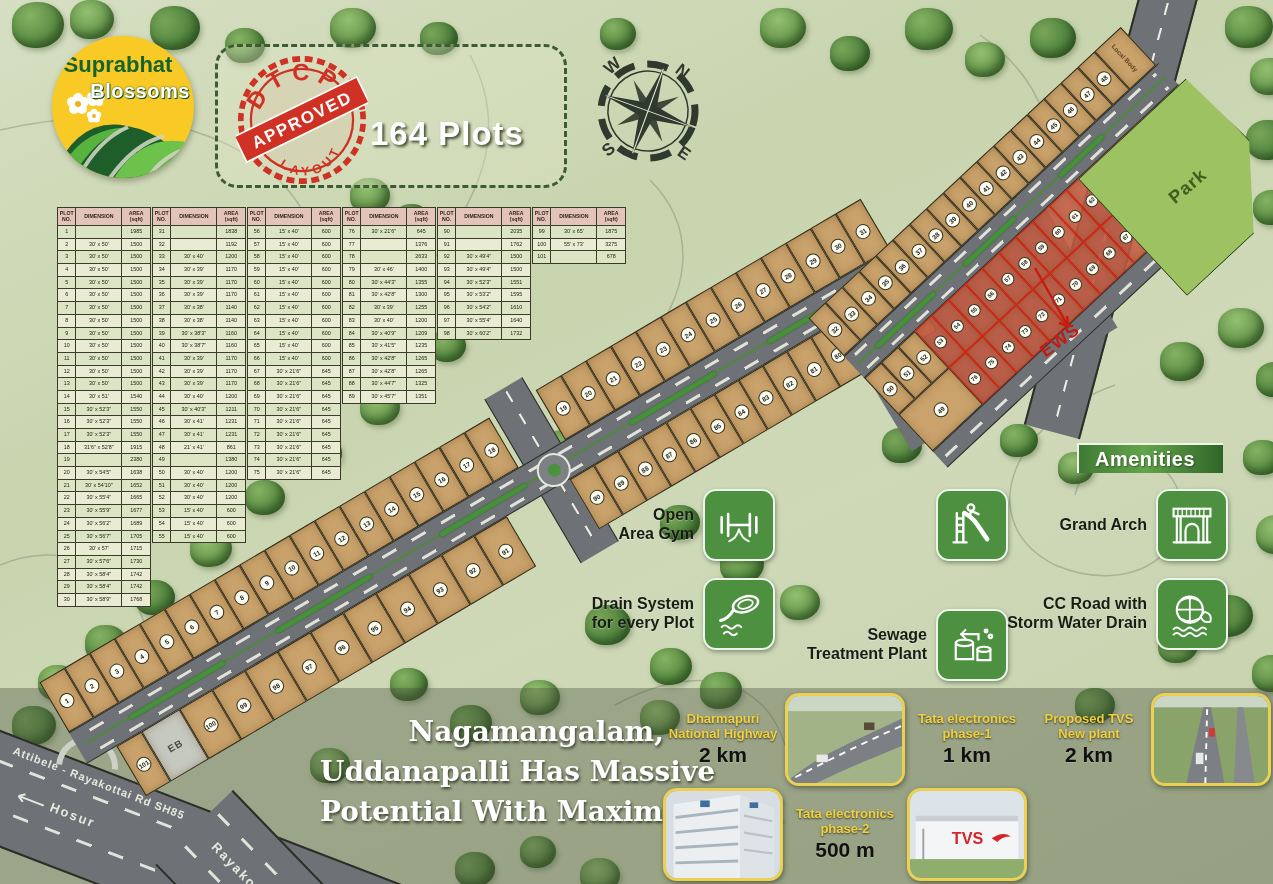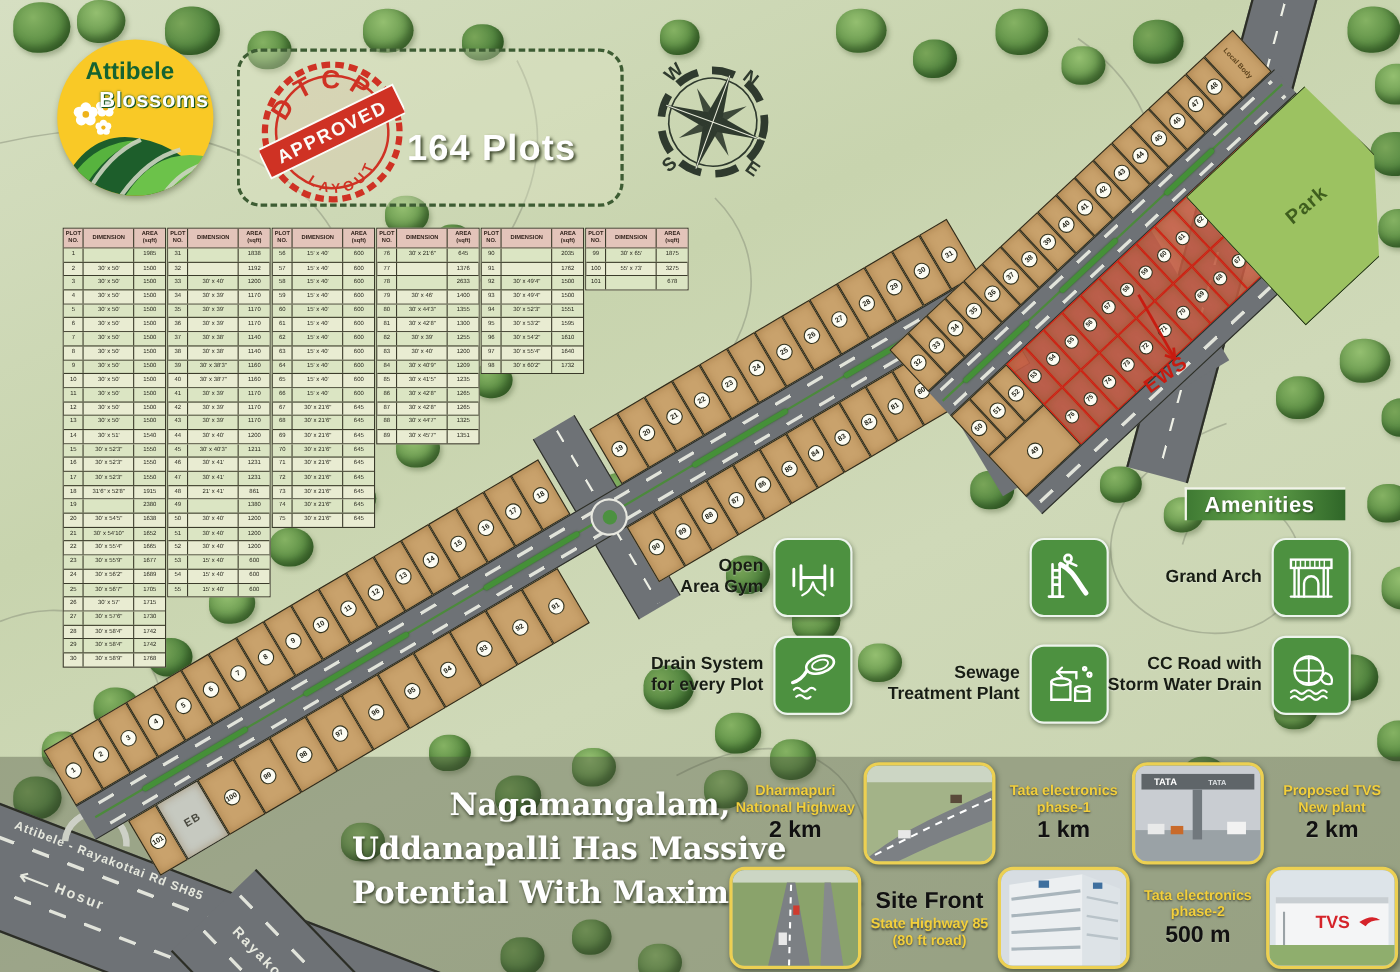--- a/index.html
+++ b/index.html
@@ -1171,21 +1171,21 @@
         <g transform="translate(30,28) scale(.65)">
             <circle r="5" cx="0" cy="-6" fill="#fff"></circle>
             <circle r="5" cx="6" cy="-2" fill="#fff"></circle>
             <circle r="5" cx="4" cy="5" fill="#fff"></circle>
             <circle r="5" cx="-4" cy="5" fill="#fff"></circle>
             <circle r="5" cx="-6" cy="-2" fill="#fff"></circle>
             <circle r="3" fill="#eeb31b"></circle>
           </g>
       </g>
     </svg>
-    <div class="l1">Attibele</div>
+    <div class="l1">Suprabhat</div>
     <div class="l2">Blossoms</div>
   </div>
 
   <div class="abs" id="header-box">
     <div class="plots">164 Plots</div>
   </div>
   <svg class="abs" id="stamp" viewBox="0 0 120 120">
     <circle cx="60" cy="60" r="54" fill="none" stroke="#cf2418" stroke-width="5" stroke-dasharray="7 4"></circle>
     <circle cx="60" cy="60" r="45" fill="rgba(210,40,25,0.06)" stroke="#cf2418" stroke-width="2"></circle>
     <defs>
@@ -1281,21 +1281,21 @@
           <svg viewBox="0 0 48 48" fill="none" stroke="#fff" stroke-width="2.2" stroke-linecap="round">
             <g transform="rotate(-18 30 15)">
               <ellipse cx="30" cy="15" rx="12" ry="7"></ellipse>
               <ellipse cx="30" cy="15" rx="7" ry="3.8" stroke-width="1.6"></ellipse>
             </g>
             <path d="M19 20 c-4 7 -8 9 -12 10" stroke-width="2.8"></path>
             <path d="M8 36 q3 -3 6 0 t6 0 t6 0 M10 42 q3 -3 6 0 t6 0" stroke-width="1.8"></path>
           </svg>
         </div>
       </div>
-      <div class="amenity" style="left: 742px; top: 586px; width: 266px;">
+      <div class="amenity" style="left: 742px; top: 609px; width: 266px;">
         <div class="alabel">
           <div class="aline">Sewage</div>
           <div class="aline">Treatment Plant</div>
         </div>
         <div class="aicon">
           <svg viewBox="0 0 48 48" fill="none" stroke="#fff" stroke-width="2" stroke-linecap="round">
             <path d="M9 22 v15 h16 v-15"></path>
             <ellipse cx="17" cy="22" rx="8" ry="3"></ellipse>
             <path d="M29 28 v10 h12 v-10"></path>
             <ellipse cx="35" cy="28" rx="6" ry="2.4"></ellipse>
@@ -1346,57 +1346,37 @@
           <rect x="30" y="62" width="12" height="8" fill="#e8e8e8"></rect>
         </svg>
       </div>
       <div class="loc-info">
         <div class="loc-yellow">
           <div class="location-name-line">Tata electronics</div>
           <div class="location-name-line">phase-1</div>
         </div>
         <div class="loc-black">1 km</div>
       </div>
-      <div class="loc-photo">
-        <svg viewBox="0 0 120 92" preserveAspectRatio="none">
-          <rect width="120" height="92" fill="#c9cdd2"></rect>
-          <rect y="62" width="120" height="30" fill="#9aa2a6"></rect>
-          <rect x="6" y="8" width="108" height="15" fill="#5f6569"></rect>
-          <text x="18" y="19" font-family="Liberation Sans,sans-serif" font-size="9" font-weight="bold" fill="#fff">TATA</text>
-          <text x="70" y="19" font-family="Liberation Sans,sans-serif" font-size="7" font-weight="bold" fill="#dfe3e6">TATA</text>
-          <rect x="55" y="23" width="9" height="48" fill="#71787d"></rect>
-          <rect x="12" y="56" width="16" height="10" fill="#e9eaea"></rect>
-          <rect x="88" y="54" width="18" height="12" fill="#f2f2f2"></rect>
-          <rect x="34" y="58" width="12" height="8" fill="#c96a2a"></rect>
-        </svg>
-      </div>
       <div class="loc-info">
         <div class="loc-yellow">
           <div class="location-name-line">Proposed TVS</div>
           <div class="location-name-line">New plant</div>
         </div>
         <div class="loc-black">2 km</div>
       </div>
       <div class="loc-photo">
         <svg viewBox="0 0 120 92" preserveAspectRatio="none">
           <rect width="120" height="92" fill="#8aa36b"></rect>
           <rect width="120" height="12" fill="#ccd6c4"></rect>
           <path d="M34,92 L52,12 L60,12 L74,92 Z" fill="#7c8084"></path>
           <path d="M54,92 L56,12" stroke="#fff" stroke-width="2" stroke-dasharray="6 6" fill="none"></path>
           <path d="M84,92 L88,12 L94,12 L106,92 Z" fill="#868a8d"></path>
           <rect x="44" y="60" width="8" height="12" fill="#e8e8e8"></rect>
           <rect x="58" y="34" width="6" height="9" fill="#cf3b2e"></rect>
         </svg>
-      </div>
-      <div class="loc-info">
-        <div class="loc-black">Site Front</div>
-        <div class="loc-yellow">
-          <div class="location-name-line">State Highway 85</div>
-          <div class="location-name-line">(80 ft road)</div>
-        </div>
       </div>
       <div class="loc-photo">
         <svg viewBox="0 0 120 92" preserveAspectRatio="none">
           <rect width="120" height="92" fill="#d7dde2"></rect>
           <path d="M8,14 L78,4 L78,92 L8,92 Z" fill="#eceff1"></path>
           <path d="M78,4 L114,18 L114,92 L78,92 Z" fill="#dde3e7"></path>
           <g stroke="#a9b5bc" stroke-width="3">
             <path d="M10,28 L76,20 M10,44 L76,38 M10,60 L76,56 M10,76 L76,74"></path>
           </g>
           <g stroke="#b9c3c9" stroke-width="2.4">

